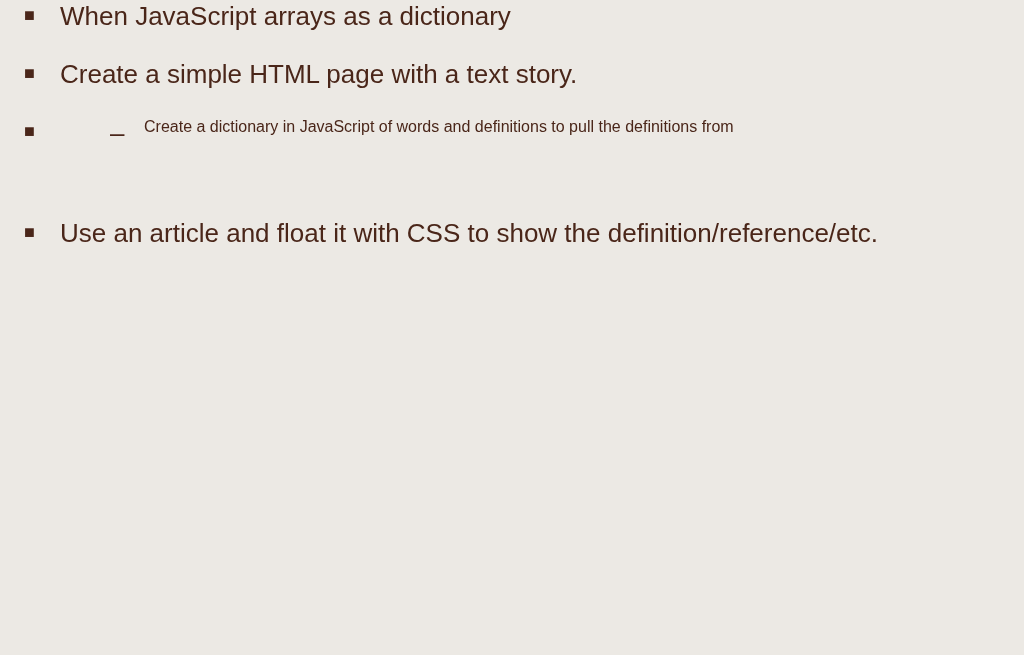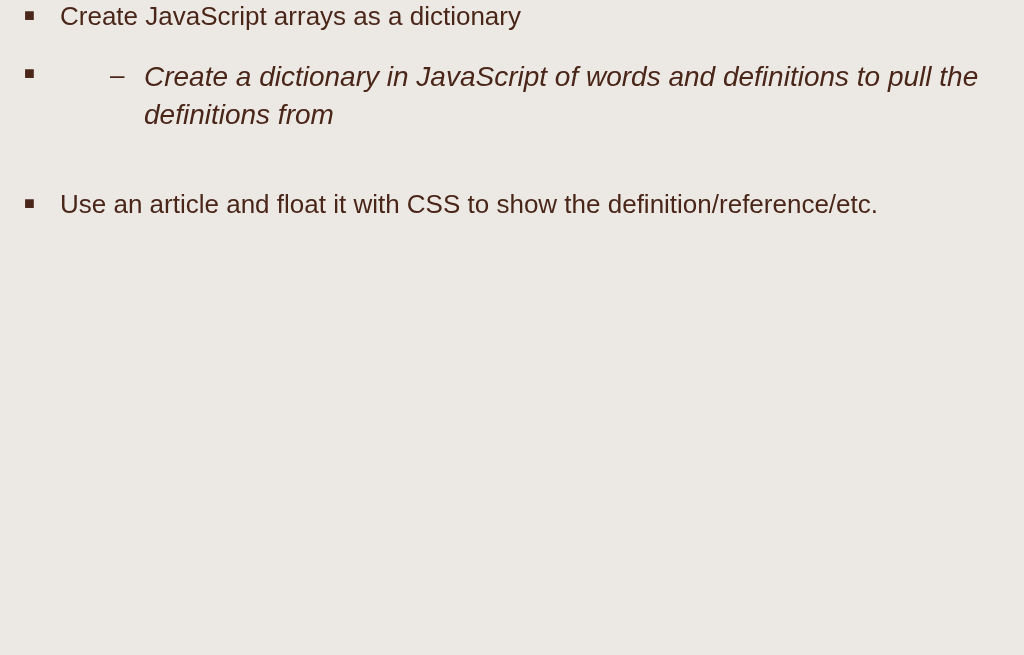--- a/index.html
+++ b/index.html
@@ -28,50 +28,52 @@
     }
     ul.main-list > li::before {
       content: "■";
       position: absolute;
       left: 4px;
       top: 4px;
       font-size: 18px;
       color: #4a2619;
     }
     ul.main-list > li.spaced {
-      margin-top: 55px;
+      margin-top: 80px;
     }
     ul.sub-list {
       list-style: none;
       margin-top: 18px;
       padding-left: 48px;
     }
     ul.sub-list > li {
       position: relative;
       padding-left: 36px;
-      font-size: 28px;
-      font-style: italic;
+      font-size: 16px;
       line-height: 1.35;
     }
     ul.sub-list > li::before {
       content: "–";
       position: absolute;
       left: 2px;
       top: 0;
       font-style: normal;
       font-size: 26px;
       color: #4a2619;
     }
   </style>
 </head>
 <body>
 
 <ul class="main-list">
   <li>
-    <span>Create JavaScript arrays as a dictionary</span>
+    <span>When JavaScript arrays as a dictionary</span>
+  </li>
+  <li>
+    <span>Create a simple HTML page with a text story.</span>
   </li>
   <li>
     <ul class="sub-list">
       <li>
         <span>Create a dictionary in JavaScript of words and definitions to pull the definitions from</span>
       </li>
     </ul>
   </li>
   <li class="spaced">
     <span>Use an article and float it with CSS to show the definition/reference/etc.</span>

